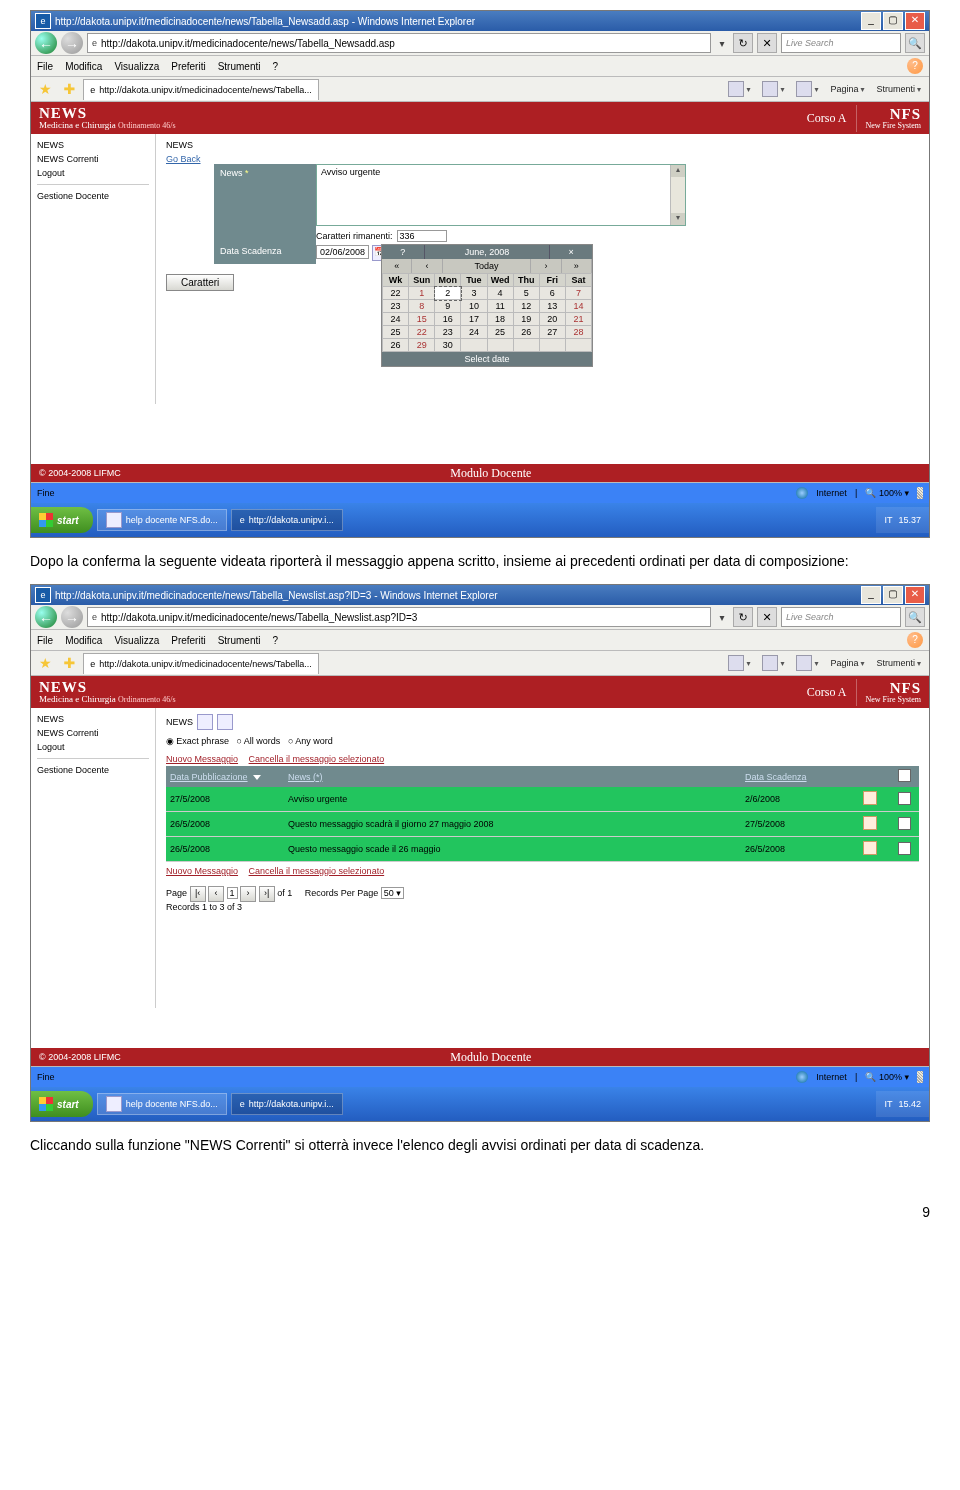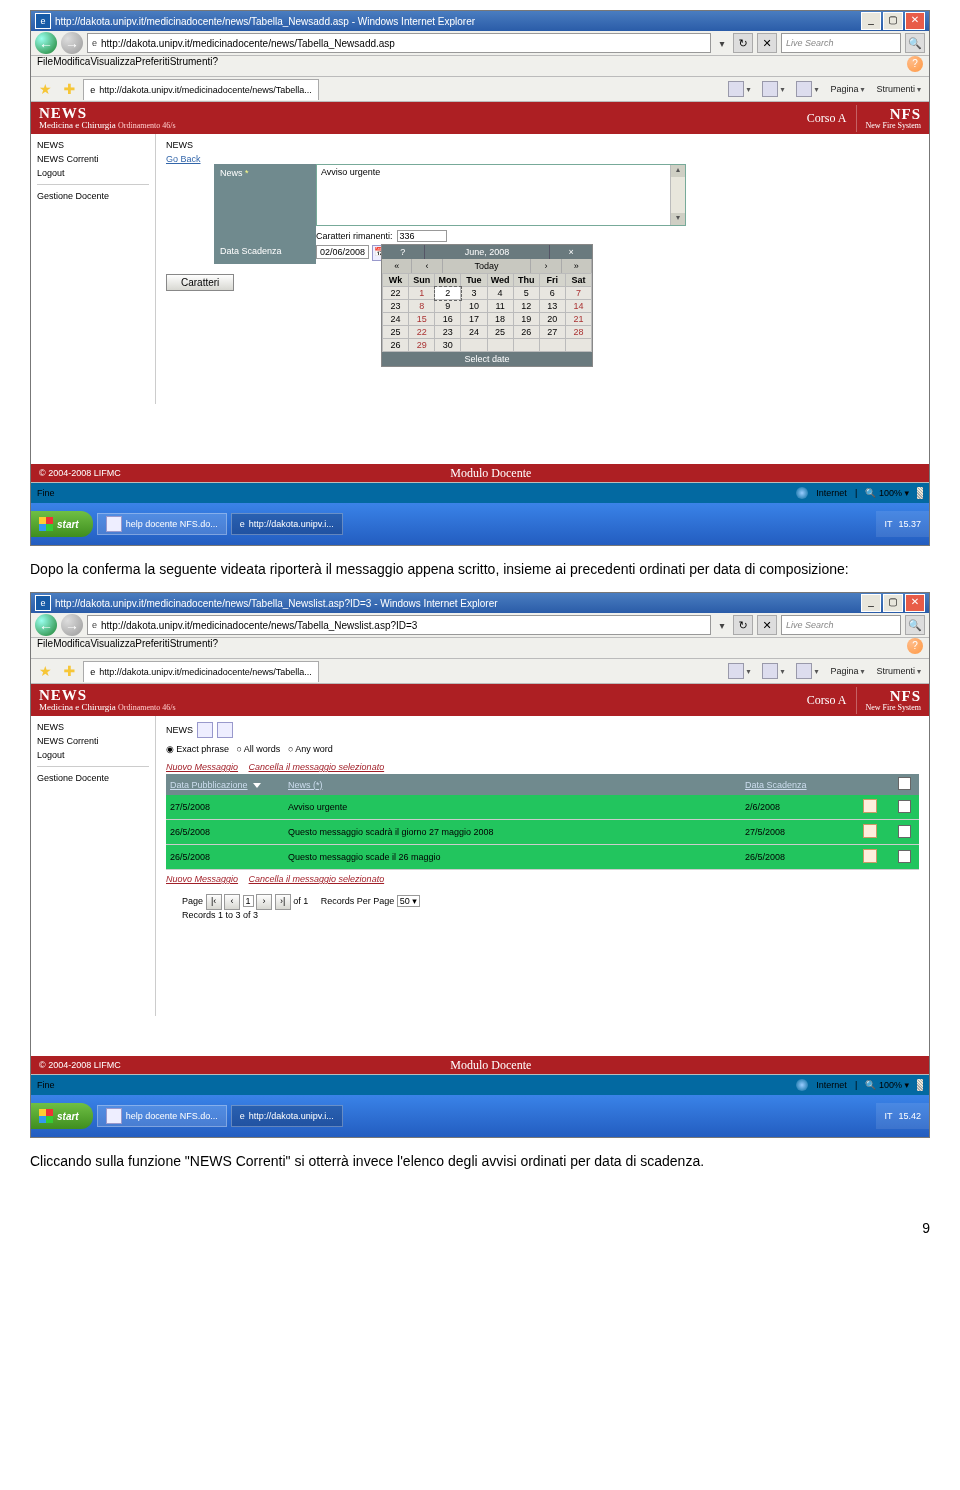--- a/index.html
+++ b/index.html
@@ -18,21 +18,21 @@
 
   .navbar { background:#f0f0ec; border-bottom:1px solid #bbb; display:flex; align-items:center; height:24px; padding:0 4px; gap:4px;}
   .nav-round { width:22px; height:22px; border-radius:50%; background:radial-gradient(circle at 30% 30%,#9fe,#1a7f2a); color:#fff; text-align:center; line-height:22px; font-size:14px; }
   .nav-round.gray { background:radial-gradient(circle at 30% 30%,#ddd,#999); }
   .addrbox { flex:1; display:flex; align-items:center; background:#fff; border:1px solid #999; height:18px; padding:0 4px; gap:4px;}
   .addrbox .epic { color:#444; font-size:9px; }
   .addr-arrow { width:14px; text-align:center; color:#444; }
   .nav-icon { width:18px; height:18px; background:#ddd; border:1px solid #aaa; text-align:center; line-height:18px; font-size:11px; }
   .searchbox { width:110px; background:#fff; border:1px solid #999; height:18px; line-height:18px; padding:0 4px; color:#888; font-style:italic; font-size:9px; }
 
-  .menubar { background:#f0f0ec; border-bottom:1px solid #bbb; display:flex; align-items:flex-start; height:20px; padding:0 6px; font-size:10px; }
+  .menubar { background:#f0f0ec; border-bottom:1px solid #bbb; display:flex; align-items:center; height:20px; padding:0 6px; gap:12px; font-size:10px; }
   .menubar .filler { flex:1; }
   .faq-icon { width:16px; height:16px; border-radius:50%; background:radial-gradient(circle at 30% 30%,#fb8,#f94); text-align:center; line-height:16px; color:#fff; font-size:10px;}
 
   .tabbar { background:#f0f0ec; border-bottom:1px solid #bbb; display:flex; align-items:center; height:24px; padding:0 4px; gap:4px; }
   .star { color:#f6c637; font-size:14px; padding:0 4px; }
   .tab { background:#fff; border:1px solid #aaa; border-bottom:none; height:20px; display:flex; align-items:center; padding:0 6px; gap:4px; font-size:9px; max-width:260px; overflow:hidden; }
   .tabbar .filler { flex:1; }
   .toolbtn { display:flex; align-items:center; gap:2px; padding:0 4px; font-size:9px; color:#222; }
   .toolbtn .caret { font-size:8px; color:#555; }
   .tb-mini { width:14px;height:14px;background:#dde; border:1px solid #99a; }
@@ -86,42 +86,42 @@
 
   
   .s2-icons { display:flex; gap:4px; align-items:center; margin-bottom:6px;}
   .docico { width:14px;height:14px; background:#eef; border:1px solid #99c;}
   .sbox { text-align:center; margin:4px 0;}
   .sbox input[type=text]{ width:110px; border:1px solid #888; padding:1px 2px; font-size:9px; }
   .sbox .sbtn { background:linear-gradient(#fefefe,#d8d8d2); border:1px solid #888; padding:1px 10px; font-size:9px; }
   .sbox .sa { color:#36a; text-decoration:underline; margin-left:6px;}
   .radios { font-size:9px; margin:2px 0 8px 0;}
   .msg-added { color:#6a8; font-size:9px; margin:4px 0 8px 0;}
-  .links-row { font-size:9px; margin:2px 0;font-style:italic;}
+  .links-row { font-size:9px; margin:2px 0;}
   .links-row a { color:#a11f28; text-decoration:underline; margin-right:8px; }
   table.grid { width:100%; border-collapse:collapse; font-size:9px; }
   table.grid th { background:#708a8e; color:#fff; padding:3px 4px; text-align:left; font-weight:normal;}
   table.grid th a { color:#cde; text-decoration:underline; }
   table.grid td { background:#22c55e; border-bottom:1px solid #ccc; padding:4px; }
   .chk { width:11px;height:11px; border:1px solid #666; display:inline-block; background:#fff;}
   .editico { width:12px;height:12px; background:#fed; border:1px solid #c96; display:inline-block;}
   .arrow-dn-s { width:0;height:0;border-left:4px solid transparent;border-right:4px solid transparent;border-top:5px solid #fff; display:inline-block; margin-left:3px;}
-  .pager { font-size:9px; margin-top:10px;margin-left:16px;}
+  .pager { font-size:9px; margin-top:10px;}
   .pager .pbtn { display:inline-block; width:14px; height:14px; background:linear-gradient(#fefefe,#d8d8d2); border:1px solid #999; text-align:center; line-height:13px; font-size:9px;}
   .pager .pin { width:20px; border:1px solid #999; padding:0 2px; font-size:9px;}
   .pager .psel { width:44px; border:1px solid #999; padding:0 2px; font-size:9px;}
 
   
   .copy-bar { background:#ad1f23; color:#fff; font-size:9px; display:flex; height:18px; align-items:center; padding:0 8px;}
   .copy-bar .modulo { margin:0 auto; font-family:'Times New Roman',serif; font-size:12px;}
-  .statusbar { background:#0369a1; border-top:1px solid #bbb; display:flex; align-items:center; height:20px; font-size:9px; padding:0 6px; gap:8px;}
+  .statusbar { background:#3b82f6; border-top:1px solid #bbb; display:flex; align-items:center; height:20px; font-size:9px; padding:0 6px; gap:8px;}
   .statusbar .filler{flex:1}
   .zone-ico{width:12px;height:12px;border-radius:50%;background:radial-gradient(circle,#9cf,#069);}
   .zoom-grip{width:6px;height:12px;background:repeating-linear-gradient(45deg,#aaa,#aaa 1px,#ece9d8 1px,#ece9d8 2px);}
-  .taskbar { background:linear-gradient(#3a83e8,#235dc0); height:42px; display:flex; align-items:center; font-size:10px; color:#fff;}
+  .taskbar { background:linear-gradient(#3a83e8,#235dc0); height:34px; display:flex; align-items:center; font-size:10px; color:#fff;}
   .start { background:linear-gradient(#6fbf44,#3f8e1f); height:26px; display:flex; align-items:center; padding:0 14px 0 8px; border-radius:0 12px 12px 0; gap:4px; font-weight:bold; font-style:italic;}
   .start .winlogo{width:14px;height:14px;background:conic-gradient(#e33 0 25%,#3c3 0 50%,#39e 0 75%,#fc3 0);}
   .task { background:rgba(255,255,255,0.15); border:1px solid rgba(255,255,255,0.3); height:20px; display:flex; align-items:center; padding:0 8px; margin-left:4px; gap:4px; font-size:9px;}
   .task.active{background:rgba(0,0,0,0.2);}
   .tray { margin-left:auto; background:rgba(255,255,255,0.1); height:26px; display:flex; align-items:center; padding:0 8px; gap:6px; font-size:9px;}
 </style>
 </head>
 <body>
 
 <div class="page">

